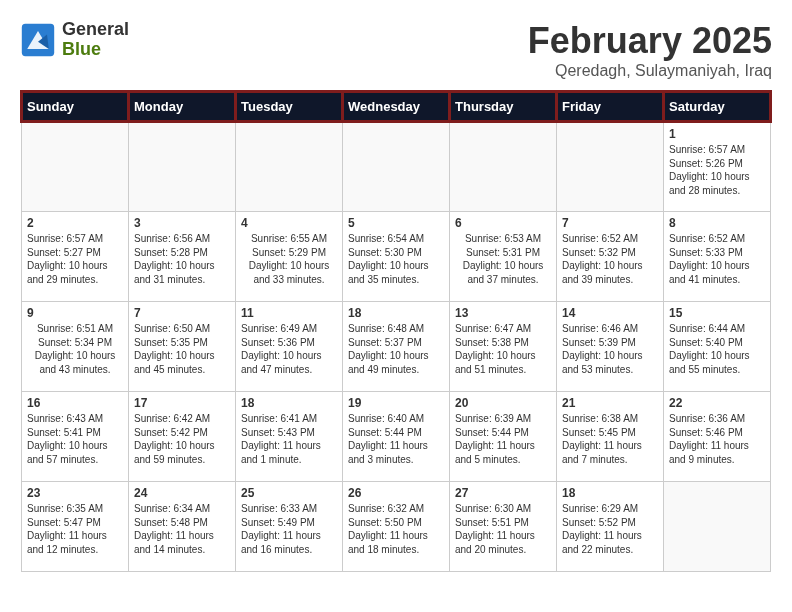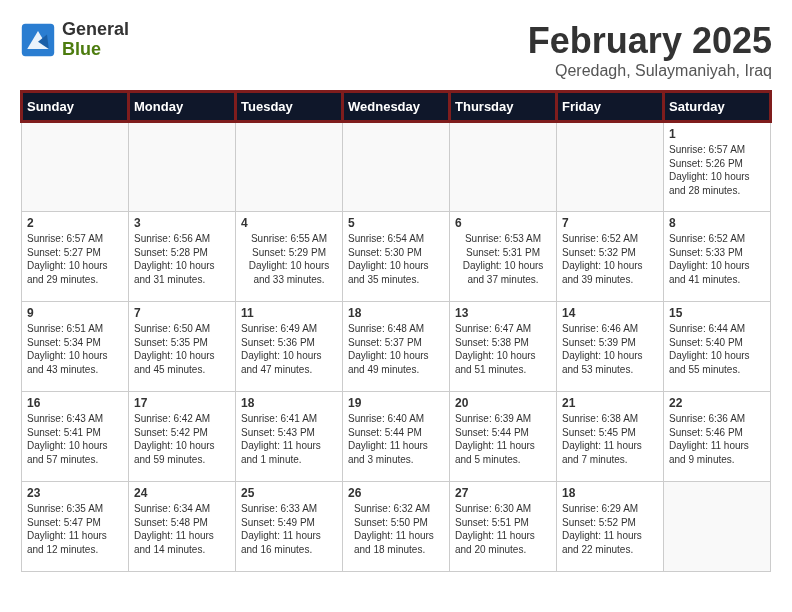--- a/index.html
+++ b/index.html
@@ -175,21 +175,21 @@
         <td>
           <div class="day-number">8</div>
           <div class="day-info" style="white-space: pre-line;">Sunrise: 6:52 AM
 Sunset: 5:33 PM
 Daylight: 10 hours and 41 minutes.</div>
         </td>
       </tr>
       <tr class="week-row">
         <td>
           <div class="day-number">9</div>
-          <div class="day-info" style="white-space: pre-line;">Sunrise: 6:51 AM
+          <div class="day-info" style="white-space: pre-line; text-align: center;">Sunrise: 6:51 AM
 Sunset: 5:34 PM
 Daylight: 10 hours and 43 minutes.</div>
         </td>
         <td>
           <div class="day-number">7</div>
           <div class="day-info" style="white-space: pre-line;">Sunrise: 6:50 AM
 Sunset: 5:35 PM
 Daylight: 10 hours and 45 minutes.</div>
         </td>
         <td>
@@ -281,21 +281,21 @@
 Daylight: 11 hours and 14 minutes.</div>
         </td>
         <td>
           <div class="day-number">25</div>
           <div class="day-info" style="white-space: pre-line;">Sunrise: 6:33 AM
 Sunset: 5:49 PM
 Daylight: 11 hours and 16 minutes.</div>
         </td>
         <td>
           <div class="day-number">26</div>
-          <div class="day-info" style="white-space: pre-line; margin-left: 6px;">Sunrise: 6:32 AM
+          <div class="day-info" style="white-space: pre-line;">Sunrise: 6:32 AM
 Sunset: 5:50 PM
 Daylight: 11 hours and 18 minutes.</div>
         </td>
         <td>
           <div class="day-number">27</div>
           <div class="day-info" style="white-space: pre-line;">Sunrise: 6:30 AM
 Sunset: 5:51 PM
 Daylight: 11 hours and 20 minutes.</div>
         </td>
         <td>

